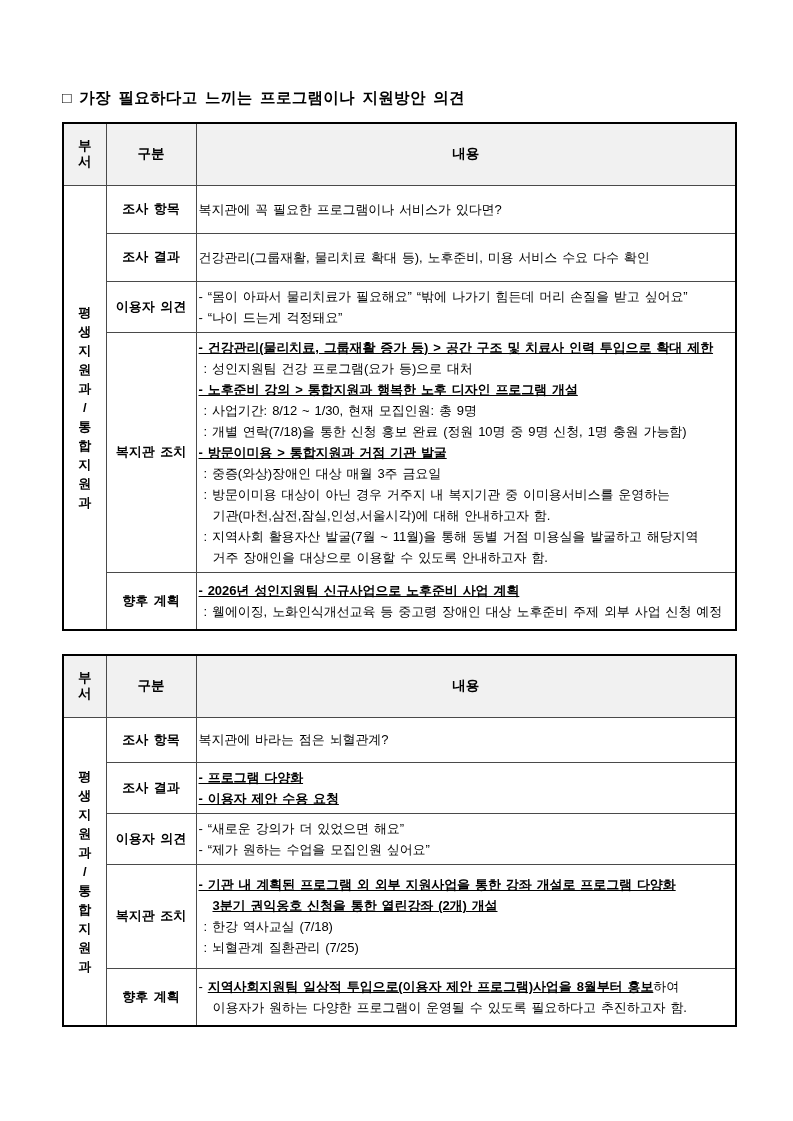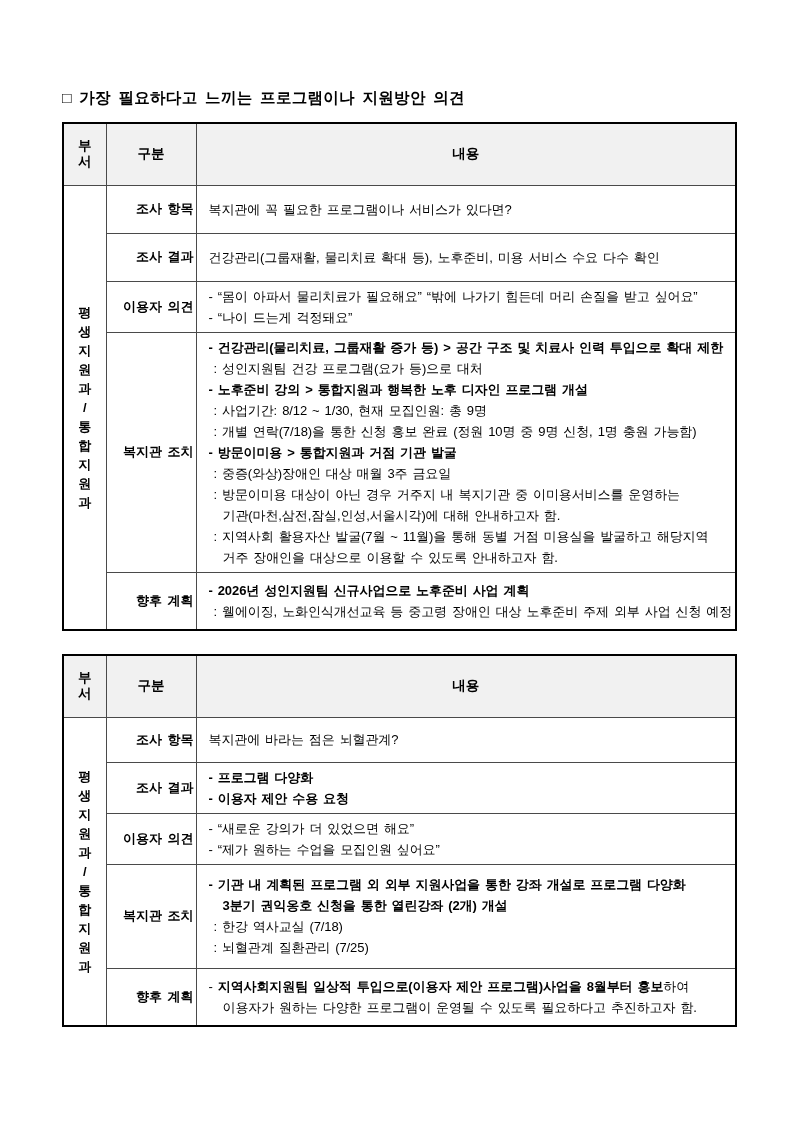--- a/index.html
+++ b/index.html
@@ -64,43 +64,43 @@
     font-weight: bold;
     font-size: 13px;
     background: #ffffff;
   }
   td.dept-cell .vchar {
     line-height: 19px;
   }
 
   
   td.label-cell {
-    text-align: right;
+    text-align: center;
     font-weight: bold;
     font-size: 13px;
     padding: 4px 2px;
     word-spacing: 2px;
   }
 
   
   td.content-cell {
     font-size: 13px;
-    padding: 4px 12px;
+    padding: 4px 2px;
     word-spacing: 1.5px;
     letter-spacing: -0.1px;
     margin-top: 23px;
   }
   td.content-cell .line {
     line-height: 21px;
     white-space: nowrap;
   }
   .ind0 { padding-left: 0; }
   .ind1 { padding-left: 5px; }
   .ind2 { padding-left: 14px; }
-  .seg-b { font-weight: bold; }
+  .seg-b { font-weight: bold; text-decoration: underline; }
   .seg-r { font-weight: normal; }
 
   
   .t0 tbody tr:nth-child(1) { height: 62px; }
   .t0 tbody tr:nth-child(2) { height: 48px; }
   .t0 tbody tr:nth-child(3) { height: 48px; }
   .t0 tbody tr:nth-child(4) { height: 50px; }
   .t0 tbody tr:nth-child(5) { height: 240px; }
   .t0 tbody tr:nth-child(6) { height: 58px; }
 

